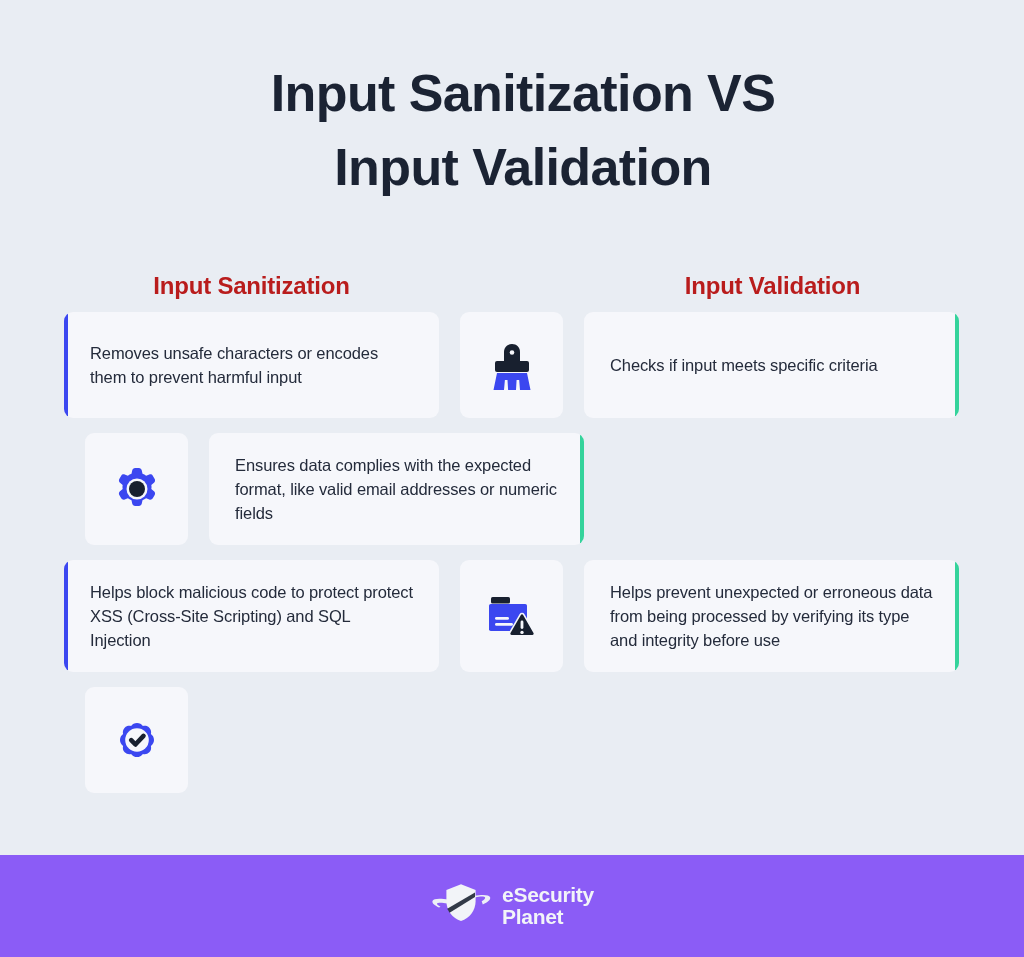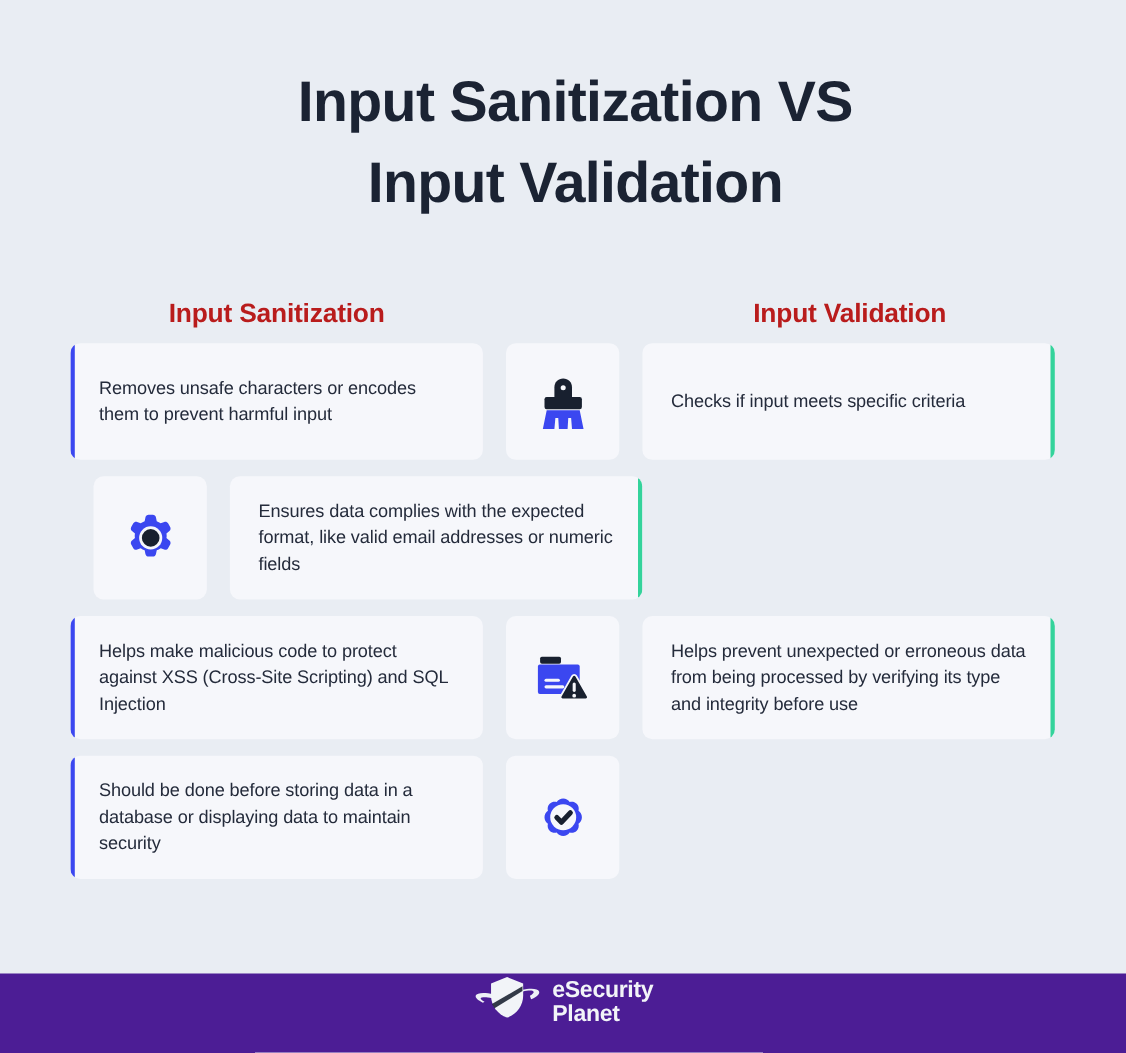--- a/index.html
+++ b/index.html
@@ -121,24 +121,24 @@
     flex: none;
   }
   .icon-cell svg { display: block; }
 
   
   .footer {
     position: absolute;
     left: 0;
     bottom: 0;
     width: 1024px;
-    height: 72px;
-    background: #4c1d95;
-    display: flex;
-    align-items: flex-start;
+    height: 102px;
+    background: #8b5cf6;
+    display: flex;
+    align-items: center;
     justify-content: center;
   }
   .brand {
     display: flex;
     align-items: center;
     gap: 10px;
   }
   .brand-text {
     display: flex;
     flex-direction: column;
@@ -196,21 +196,21 @@
           <circle cx="29" cy="29" r="8" fill="#18202F"></circle>
         </svg>
       </div>
       <div class="card card-right">
         <div class="card-text">Ensures data complies with the expected format, like valid email addresses or numeric fields</div>
       </div>
     </div>
 
     <div class="row">
       <div class="card card-left">
-        <div class="card-text">Helps make malicious code to protect against XSS (Cross-Site Scripting) and SQL Injection</div>
+        <div class="card-text">Helps block malicious code to protect protect XSS (Cross-Site Scripting) and SQL Injection</div>
       </div>
       <div class="icon-cell">
         <svg width="58" height="58" viewBox="0 0 58 58" aria-hidden="true">
 
           <rect x="8" y="10" width="19" height="6.5" rx="1.6" fill="#18202F"></rect>
 
           <rect x="6" y="17" width="38" height="27" rx="1.8" fill="#3B47F0"></rect>
 
           <rect x="12" y="30" width="14" height="2.8" rx="1.4" fill="#F6F7FB"></rect>
           <rect x="12" y="36" width="18" height="2.8" rx="1.4" fill="#F6F7FB"></rect>
@@ -219,23 +219,20 @@
           <rect x="37.6" y="33.5" width="2.8" height="8.5" rx="1.4" fill="#F6F7FB"></rect>
           <circle cx="39" cy="45.4" r="1.7" fill="#F6F7FB"></circle>
         </svg>
       </div>
       <div class="card card-right">
         <div class="card-text">Helps prevent unexpected or erroneous data from being processed by verifying its type and integrity before use</div>
       </div>
     </div>
 
     <div class="row">
-      <div class="card card-left">
-        <div class="card-text">Should be done before storing data in a database or displaying data to maintain security</div>
-      </div>
       <div class="icon-cell">
         <svg width="58" height="58" viewBox="0 0 58 58" aria-hidden="true">
           <path fill="#3B47F0" d="M29 5.2c2.4 0 4.6 1.2 5.9 3.1 2.2-.6 4.7-.1 6.4 1.6s2.2 4.2 1.6 6.4c1.9 1.3 3.1 3.5 3.1 5.9s-1.2 4.6-3.1 5.9c.6 2.2.1 4.7-1.6 6.4s-4.2 2.2-6.4 1.6c-1.3 1.9-3.5 3.1-5.9 3.1s-4.6-1.2-5.9-3.1c-2.2.6-4.7.1-6.4-1.6s-2.2-4.2-1.6-6.4c-1.9-1.3-3.1-3.5-3.1-5.9s1.2-4.6 3.1-5.9c-.6-2.2-.1-4.7 1.6-6.4s4.2-2.2 6.4-1.6c1.3-1.9 3.5-3.1 5.9-3.1z" transform="translate(0,6.8)"></path>
           <circle cx="29" cy="29" r="11.8" fill="#F6F7FB"></circle>
           <path d="M23.2 29.2l4.2 4.3 8.1-8.6" fill="none" stroke="#18202F" stroke-width="4.6" stroke-linecap="round" stroke-linejoin="round"></path>
         </svg>
       </div>
     </div>
 
   </div>

